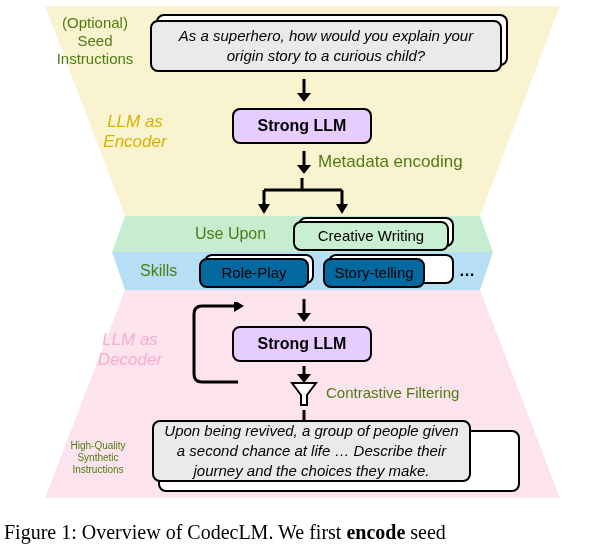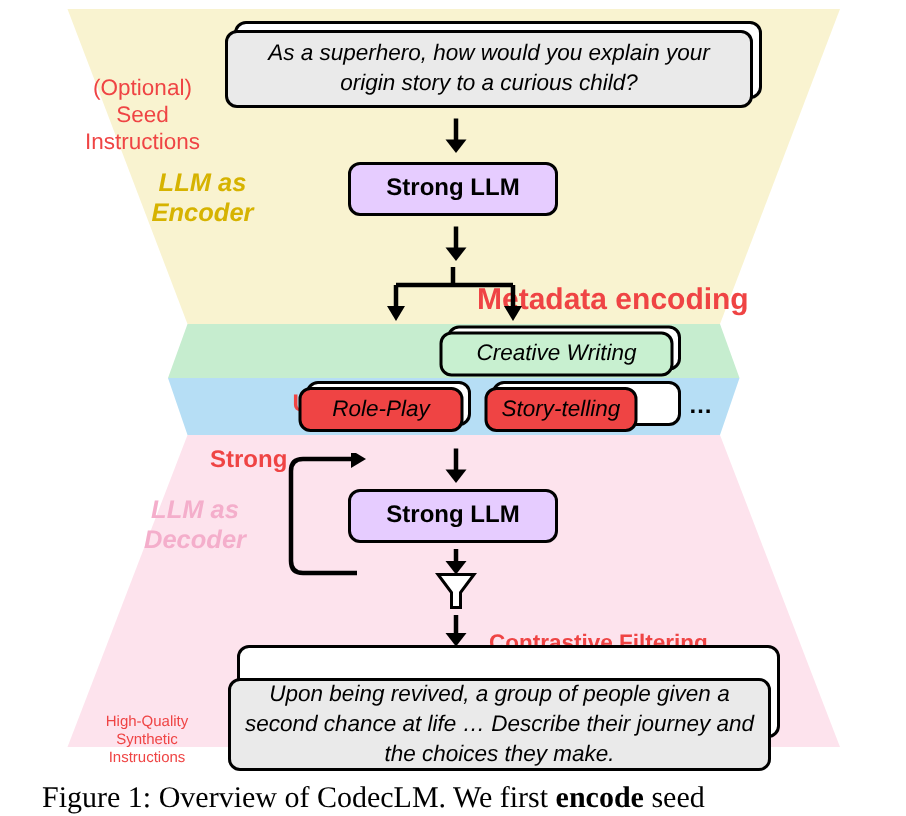--- a/index.html
+++ b/index.html
@@ -30,37 +30,36 @@
     border: 2px solid #000;
     border-radius: 8px;
     display: flex;
     align-items: center;
     justify-content: center;
     text-align: center;
     font-size: 15px;
     line-height: 1.35;
     padding: 6px 8px;
     background: #fff;
-    font-style: italic;
   }
   .card.seed { background: #eaeaea; font-style: italic; }
   .card.llm { background: #e6ccff; font-weight: 700; font-style: normal; align-items: center; }
   .card.usecase { background: #c8f0d0; font-weight: 400; }
-  .card.skill { background: #ef4444; align-items: center; }
+  .card.skill { background: #0369a1; align-items: center; }
   .card.synth { background: #eaeaea; font-style: italic; }
   .label {
     position: absolute;
-    font-weight: 700;
+    font-weight: 400;
     font-size: 15px;
     line-height: 1.2;
     text-align: center;
   }
   .label.yellow { color: #d6b300; font-style: italic; }
   .label.pink { color: #f4aecb; font-style: italic; }
-  .label.plain { color: #ef4444; font-style: normal; margin-top: 36px; }
+  .label.plain { color: #4d7c0f; font-style: normal; }
   .arrow {
     position: absolute;
     width: 20px;
     height: 28px;
     display:flex;
     align-items:center;
     justify-content:center;
   }
   .arrow svg { overflow: visible; }
   .funnel {
@@ -72,21 +71,20 @@
   .ellipsis { font-weight:700; font-size:16px; }
   .caption {
     position: absolute;
     left: 0;
     bottom: 0;
     width: 524px;
     font-family: Georgia, "Times New Roman", serif;
     font-size: 20px;
     padding-left: 4px;
     white-space: nowrap;
-    margin-left: 24px;
   }
   .caption .bold { font-weight:700; }
 </style>
 </head>
 <body>
 
 <div class="canvas">
 
   <svg class="shape" style="left:0;top:0" width="604" height="505">
 
@@ -120,38 +118,38 @@
   <div class="card llm" style="left:232px;top:108px;width:140px;height:36px;font-size:16px">
     <span>Strong LLM</span>
   </div>
 
   <div class="arrow" style="left:294px;top:148px">
     <svg width="18" height="26">
         <line x1="9" y1="2" x2="9" y2="18" stroke="#000" stroke-width="3"></line>
         <polygon points="2,16 16,16 9,25" fill="#000"></polygon>
       </svg>
   </div>
-  <div class="label plain" style="left:318px;top:152px;font-size:20px">Metadata encoding</div>
+  <div class="label plain" style="left:318px;top:152px;font-size:17px">Metadata encoding</div>
 
   <svg class="shape" style="left:230px;top:176px" width="150" height="44">
     <line x1="72" y1="2" x2="72" y2="14" stroke="#000" stroke-width="3"></line>
     <line x1="34" y1="14" x2="112" y2="14" stroke="#000" stroke-width="3"></line>
     <line x1="34" y1="14" x2="34" y2="30" stroke="#000" stroke-width="3"></line>
     <polygon points="28,28 40,28 34,38" fill="#000"></polygon>
     <line x1="112" y1="14" x2="112" y2="30" stroke="#000" stroke-width="3"></line>
     <polygon points="106,28 118,28 112,38" fill="#000"></polygon>
   </svg>
 
   <div class="label plain" style="left:195px;top:224px;font-size:16px">Use Upon</div>
   <div class="stacked-back" style="left:298px;top:217px;width:156px;height:30px"></div>
   <div class="card usecase" style="left:293px;top:221px;width:156px;height:30px;font-size:15px">
     <span>Creative Writing</span>
   </div>
 
-  <div class="label plain" style="left:140px;top:261px;font-size:16px">Strong</div>
+  <div class="label plain" style="left:140px;top:261px;font-size:16px">Skills</div>
   <div class="stacked-back" style="left:204px;top:254px;width:110px;height:30px"></div>
   <div class="card skill" style="left:199px;top:258px;width:110px;height:30px;font-size:15px">
     <span>Role-Play</span>
   </div>
   <div class="stacked-back" style="left:328px;top:254px;width:126px;height:30px"></div>
   <div class="card skill" style="left:323px;top:258px;width:102px;height:30px;font-size:15px">
     <span>Story-telling</span>
   </div>
   <div class="ellipsis" style="position:absolute;left:459px;top:262px">…</div>
 
@@ -193,21 +191,21 @@
         <line x1="9" y1="2" x2="9" y2="16" stroke="#000" stroke-width="3"></line>
         <polygon points="2,14 16,14 9,23" fill="#000"></polygon>
       </svg>
   </div>
 
   <div class="label plain" style="left:48px;top:440px;width:100px;font-weight:400;white-space:pre-line;font-size:10px">High-Quality
 Synthetic
 Instructions</div>
 
   <div class="stacked-back" style="left:158px;top:430px;width:362px;height:62px"></div>
-  <div class="card synth" style="left:152px;top:452px;width:362px;height:62px">
+  <div class="card synth" style="left:152px;top:420px;width:319px;height:62px">
     <span>Upon being revived, a group of people given a second chance at life … Describe their journey and the choices they make.</span>
   </div>
 
 </div>
 
 <div class="caption">
   <span>Figure 1: Overview of CodecLM. We first </span><span class="bold">encode</span><span> seed</span>
 </div>
 
 </body></html>

